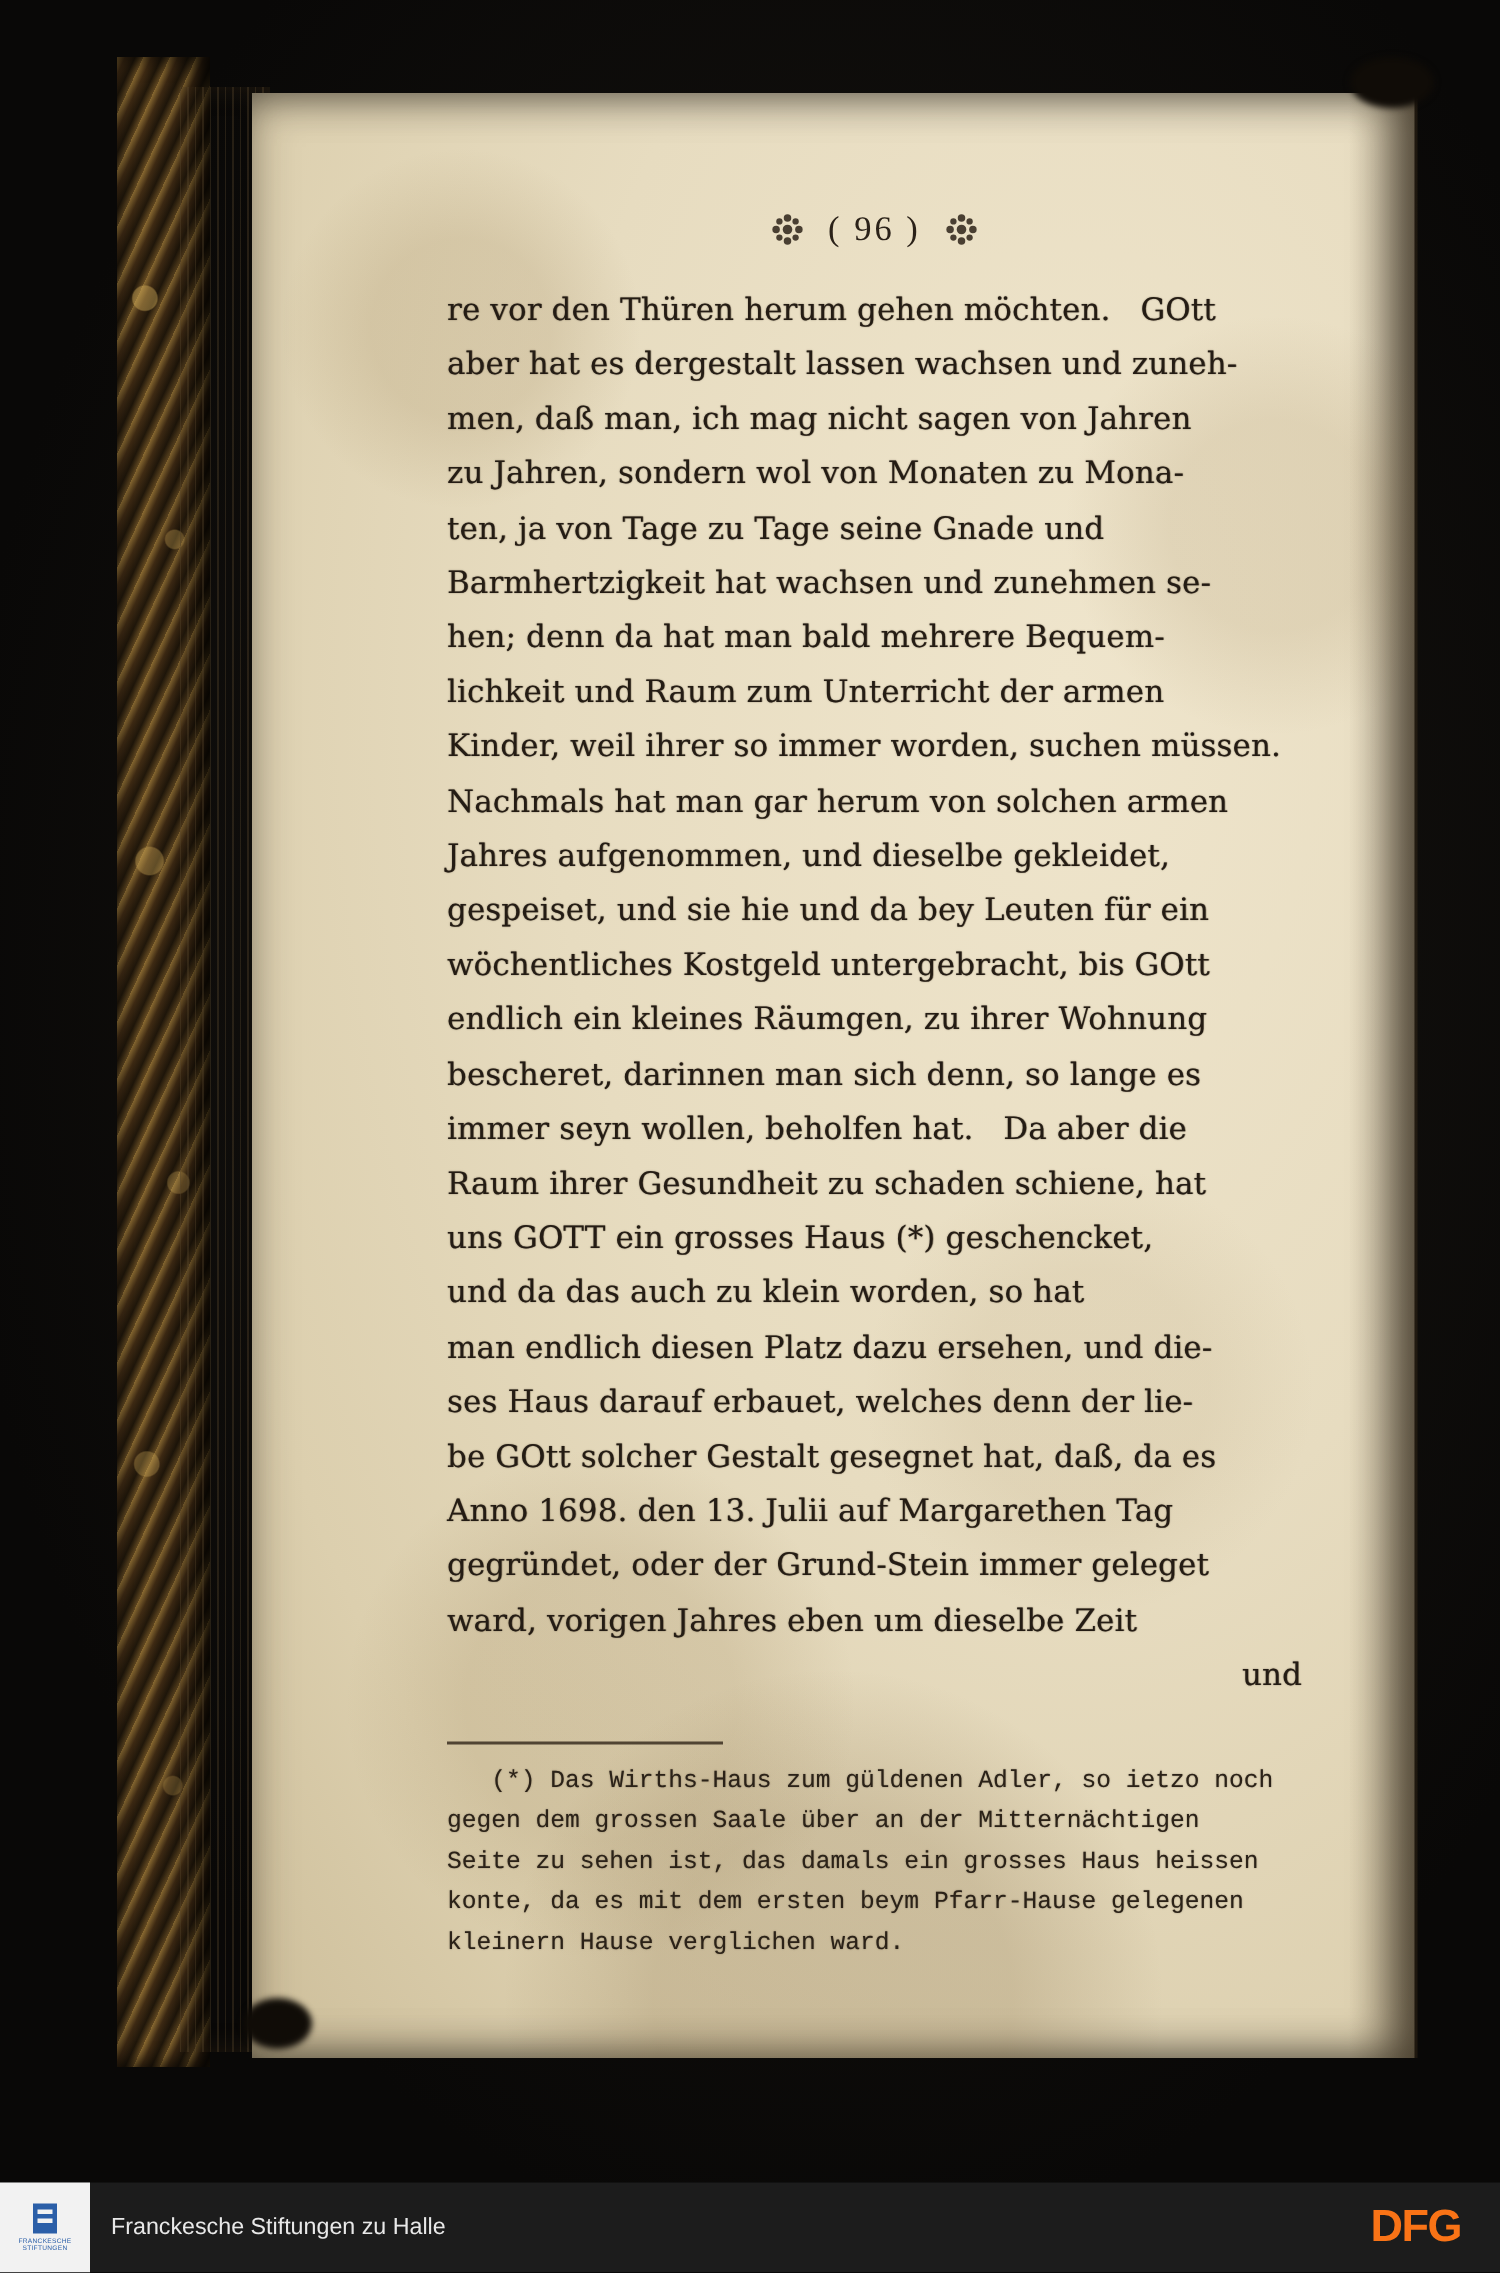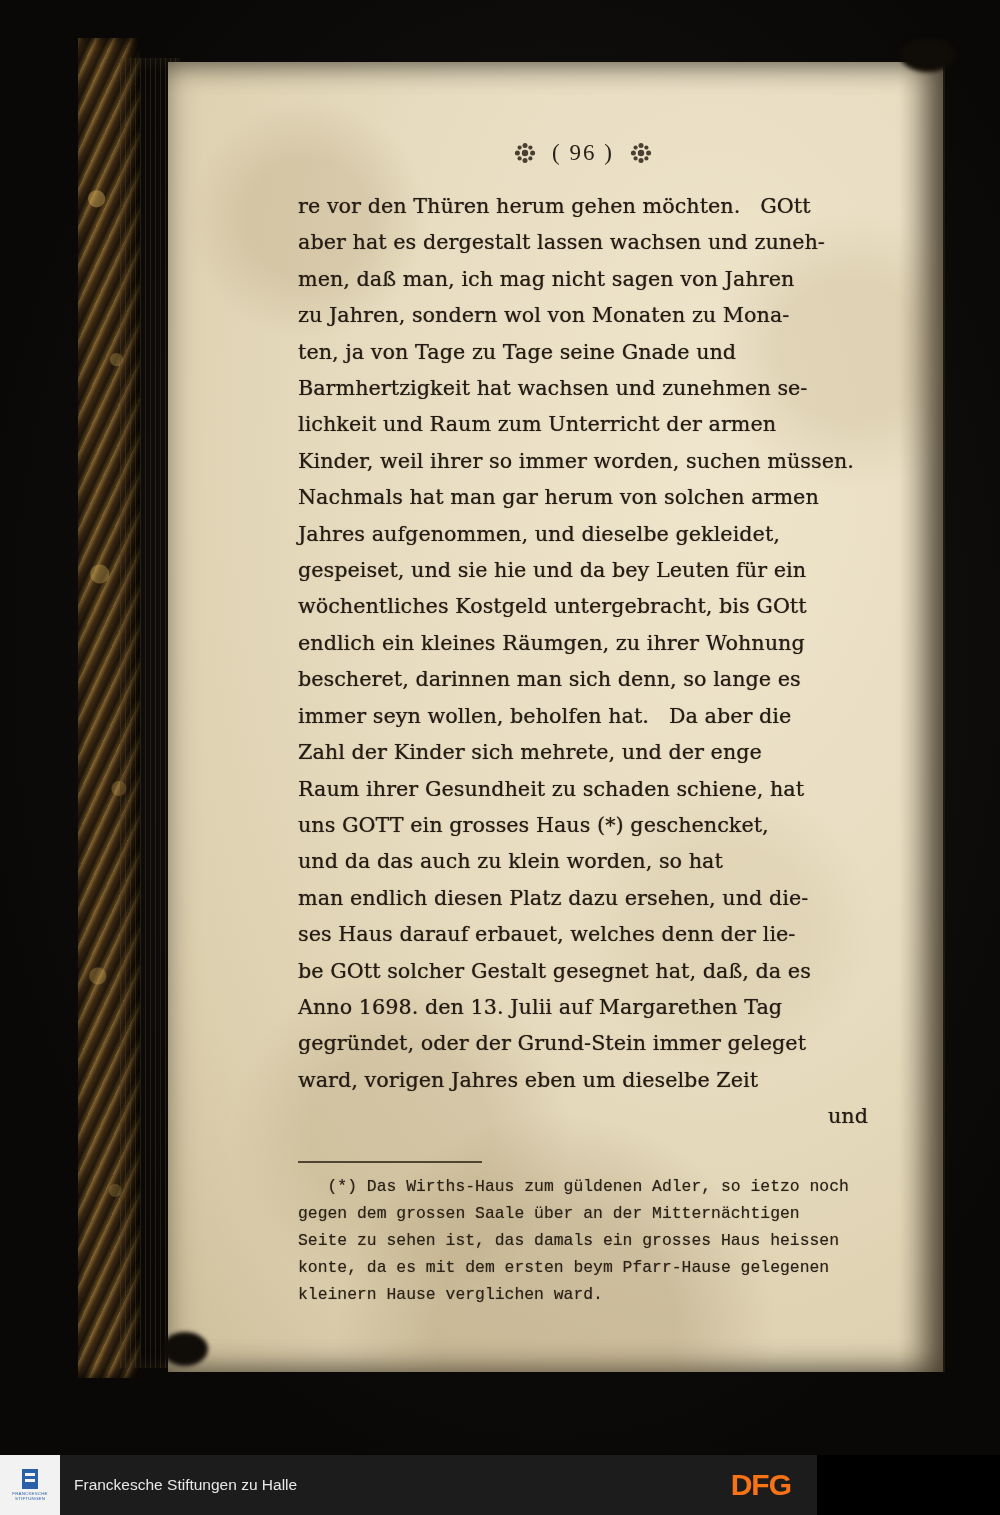--- a/index.html
+++ b/index.html
@@ -168,21 +168,21 @@
     position:absolute;
     background: #100c07;
     border-radius: 50%;
     filter: blur(2px);
   }
 
   
   .footer {
     position: absolute;
     left: 0; bottom: 0;
-    width: 817px; height: 60px;
+    width: 1000px; height: 60px;
     background: #1c1c1c;
     display: flex;
     align-items: center;
     margin-top: 41px;
   }
   .footer-logo {
     width: 60px; height: 60px;
     background: #f2f2f2;
     display:flex; align-items:center; justify-content:center;
     flex-direction: column;
@@ -268,30 +268,30 @@
         </span>
       </div>
 
       <div class="body-text">
         <span class="ln">re vor den Thüren herum gehen möchten.   GOtt</span>
         <span class="ln">aber hat es dergestalt lassen wachsen und zuneh-</span>
         <span class="ln">men, daß man, ich mag nicht sagen von Jahren</span>
         <span class="ln">zu Jahren, sondern wol von Monaten zu Mona-</span>
         <span class="ln">ten, ja von Tage zu Tage seine Gnade und</span>
         <span class="ln">Barmhertzigkeit hat wachsen und zunehmen se-</span>
+        <span class="ln">hen; denn da hat man bald mehrere Bequem-</span>
         <span class="ln">lichkeit und Raum zum Unterricht der armen</span>
         <span class="ln">Kinder, weil ihrer so immer worden, suchen müssen.</span>
         <span class="ln">Nachmals hat man gar herum von solchen armen</span>
         <span class="ln">Jahres aufgenommen, und dieselbe gekleidet,</span>
         <span class="ln">gespeiset, und sie hie und da bey Leuten für ein</span>
         <span class="ln">wöchentliches Kostgeld untergebracht, bis GOtt</span>
         <span class="ln">endlich ein kleines Räumgen, zu ihrer Wohnung</span>
         <span class="ln">bescheret, darinnen man sich denn, so lange es</span>
         <span class="ln">immer seyn wollen, beholfen hat.   Da aber die</span>
-        <span class="ln">Zahl der Kinder sich mehrete, und der enge</span>
         <span class="ln">Raum ihrer Gesundheit zu schaden schiene, hat</span>
         <span class="ln">uns GOTT ein grosses Haus (*) geschencket,</span>
         <span class="ln">und da das auch zu klein worden, so hat</span>
         <span class="ln">man endlich diesen Platz dazu ersehen, und die-</span>
         <span class="ln">ses Haus darauf erbauet, welches denn der lie-</span>
         <span class="ln">be GOtt solcher Gestalt gesegnet hat, daß, da es</span>
         <span class="ln">Anno 1698. den 13. Julii auf Margarethen Tag</span>
         <span class="ln">gegründet, oder der Grund-Stein immer geleget</span>
         <span class="ln">ward, vorigen Jahres eben um dieselbe Zeit</span>
         <span class="ln last">und</span>

